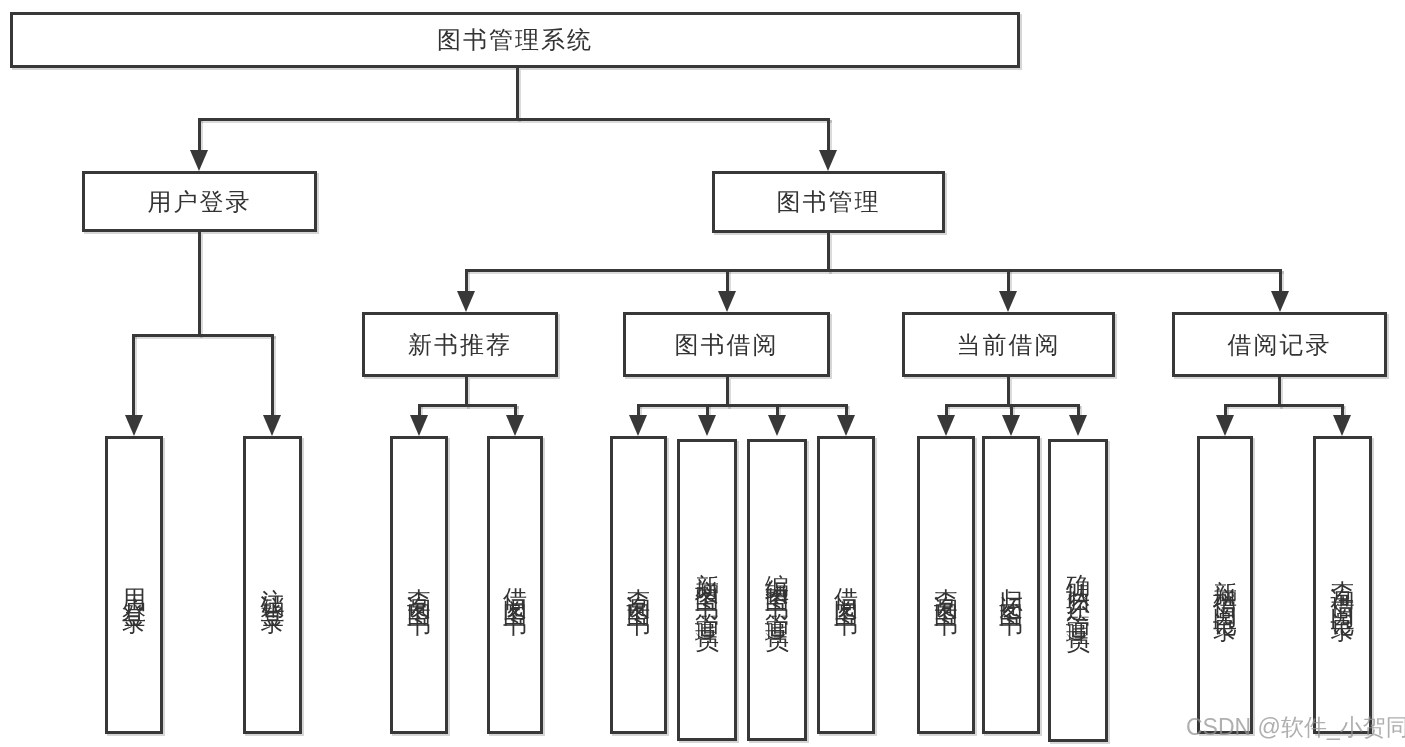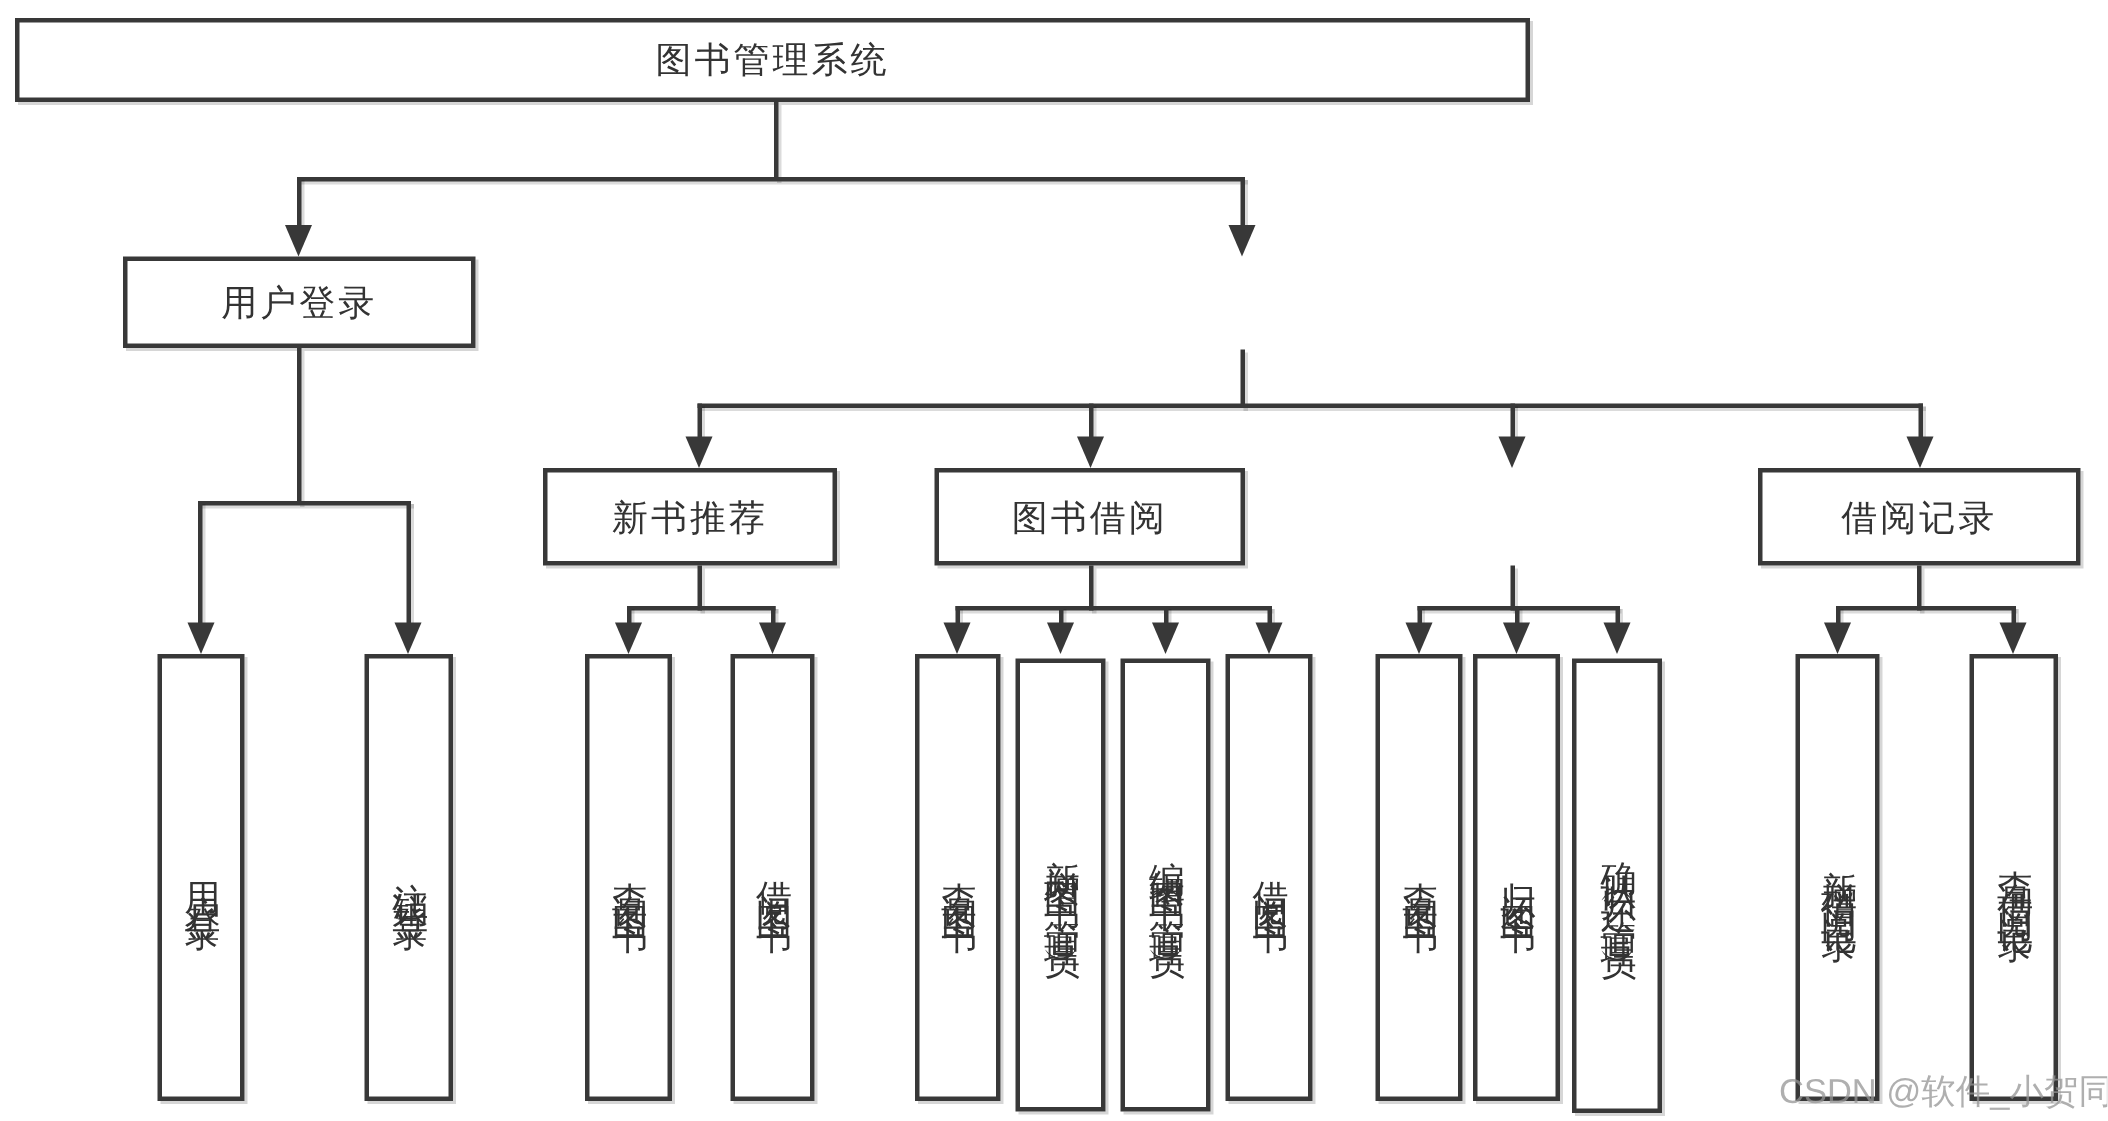--- a/index.html
+++ b/index.html
@@ -37,29 +37,35 @@
 <div id="stage">
 
   <div class="box" style="left:10px; top:12px; width:1010px; height:56px;">
     <span class="hlabel">图书管理系统</span>
   </div>
 
   <div class="box" style="left:82px; top:171px; width:235px; height:61px;">
     <span class="hlabel">用户登录</span>
   </div>
 
+  <div class="box" style="left:712px; top:171px; width:233px; height:62px;">
+    <span class="hlabel">图书管理</span>
+  </div>
 
   <div class="box" style="left:362px; top:312px; width:196px; height:65px;">
     <span class="hlabel">新书推荐</span>
   </div>
 
   <div class="box" style="left:623px; top:312px; width:207px; height:65px;">
     <span class="hlabel">图书借阅</span>
   </div>
 
+  <div class="box" style="left:902px; top:312px; width:213px; height:65px;">
+    <span class="hlabel">当前借阅</span>
+  </div>
 
   <div class="box" style="left:1172px; top:312px; width:215px; height:65px;">
     <span class="hlabel">借阅记录</span>
   </div>
 
   <div class="box" style="left:105px; top:436px; width:58px; height:298px;">
     <span class="vlabel">用户登录</span>
   </div>
   <div class="box" style="left:243px; top:436px; width:59px; height:298px;">
     <span class="vlabel">注销登录</span>

